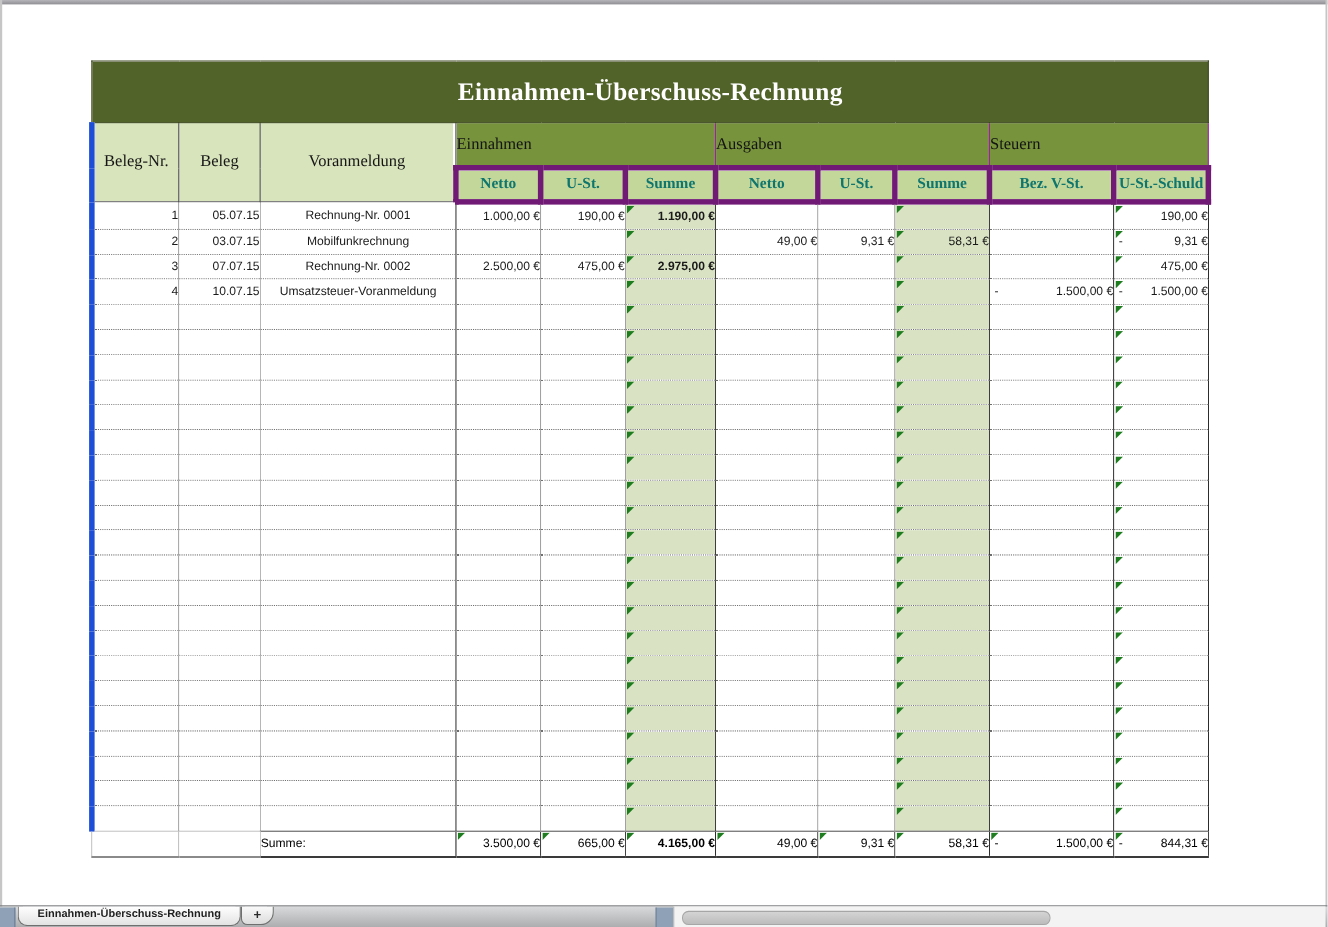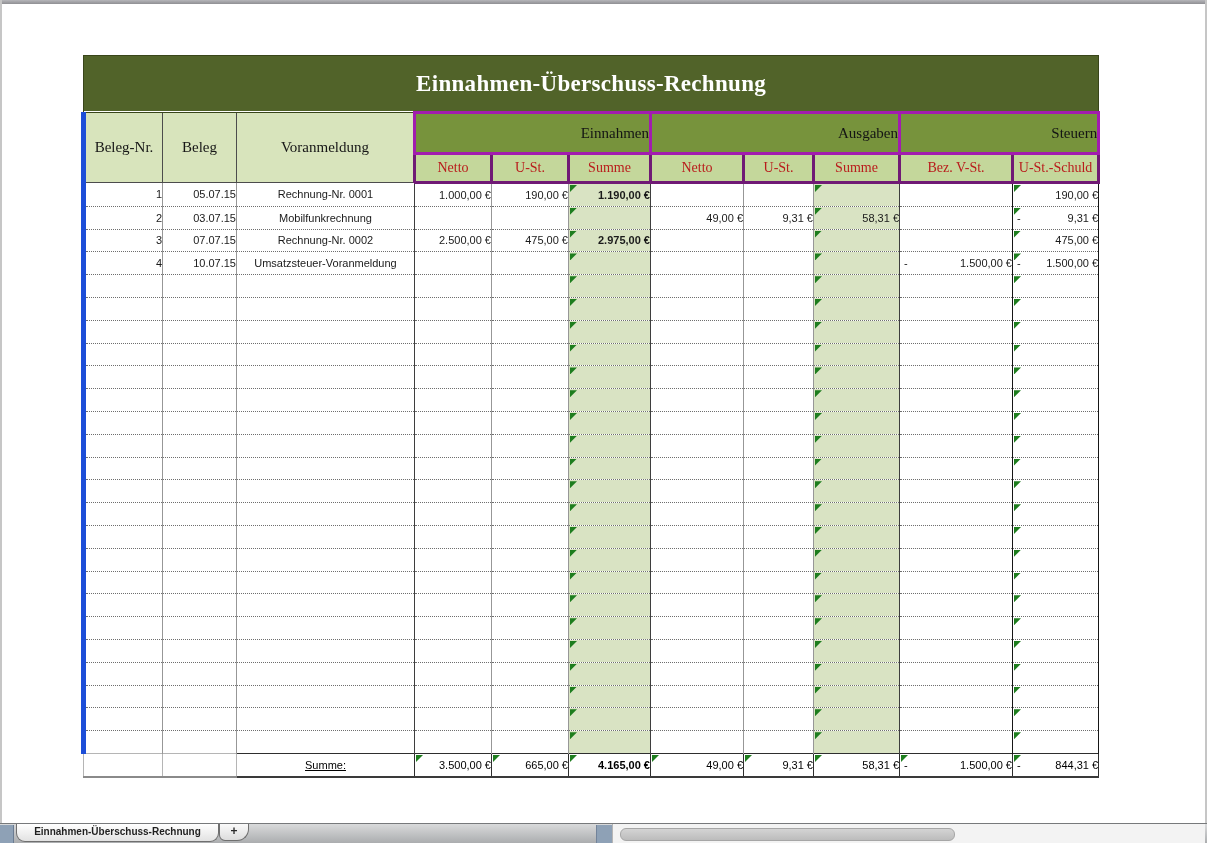--- a/index.html
+++ b/index.html
@@ -23,28 +23,29 @@
     height:55px; background:var(--title_bg); color:#ffffff; text-align:center;
     font-family:"Liberation Serif","DejaVu Serif",serif; font-size:23px; font-weight:bold;
     border:1px solid #39451a; letter-spacing:.3px;
   }
   .lefthead {
     background:var(--lefthead_bg); vertical-align:bottom; text-align:center;
     font-family:"Liberation Serif","DejaVu Serif",serif; font-size:15px; color:#161616;
     padding-bottom:3px; border:1px solid #4c4c4c;
   }
   .group-cell {
-    height:38px; background:var(--group_bg); text-align:right;
+    height:38px; background:var(--group_bg); text-align:left;
     font-family:"Liberation Serif","DejaVu Serif",serif; font-size:15px; color:#141414;
-    border:3px solid #a21caf;
+    border:1px solid #a21caf;
   }
   .sub-cell {
     height:26px; background:var(--subhead_bg); text-align:center;
-    font-family:"Liberation Serif","DejaVu Serif",serif; font-size:14px; color:#b91c1c;
-    border:3px solid #701a75;
+    font-family:"Liberation Serif","DejaVu Serif",serif; font-size:14px; color:#0f766e;
+    border:5px solid #701a75;
+    font-weight:bold;
   }
 
   .bodycell {
     height:21.8px; font-size:11px; color:#1a1a1a; position:relative;
     border-right:1px solid #979797; border-bottom:1px dotted #6e6e6e; background:#fff;
   }
   td.c0 { border-left:5px solid #1d4ed8; }
   td.c2 { border-right:1px solid #3e3e3e; }
   td.c5 { border-right:1px solid #3e3e3e;font-weight:bold; }
   td.c8 { border-right:1px solid #3e3e3e; }
@@ -62,21 +63,21 @@
 
   tr.totalrow td {
     height:22px; background:#fff; font-size:11px;
     border-top:1px solid #2e2e2e; border-bottom:2px solid #3a3a3a;
     border-right:1px solid #2e2e2e; position:relative;
   }
   tr.totalrow td.tot-plain {
     border-right:1px solid #b5b5b5; border-left:1px solid #b5b5b5;
     border-top:1px solid #b5b5b5; border-bottom:2px solid #8a8a8a;
   }
-  .tot-label { text-align:center; padding-right:5px; font-size:12px;text-decoration:underline; }
+  .tot-label { text-align:left; padding-right:5px; font-size:12px; }
 
   
   .tabbar {
     position:absolute; left:0; right:0; bottom:0; height:19px;
     background:linear-gradient(#d9dadb,#abadaf); border-top:1px solid #77797b;
   }
   .corner-box { position:absolute; left:0; top:1px; width:13px; height:18px;
     background:var(--divider); border-right:1px solid #6b7c92; }
   .sheet-tab {
     position:absolute; left:16px; top:0; width:201px; height:17px;

